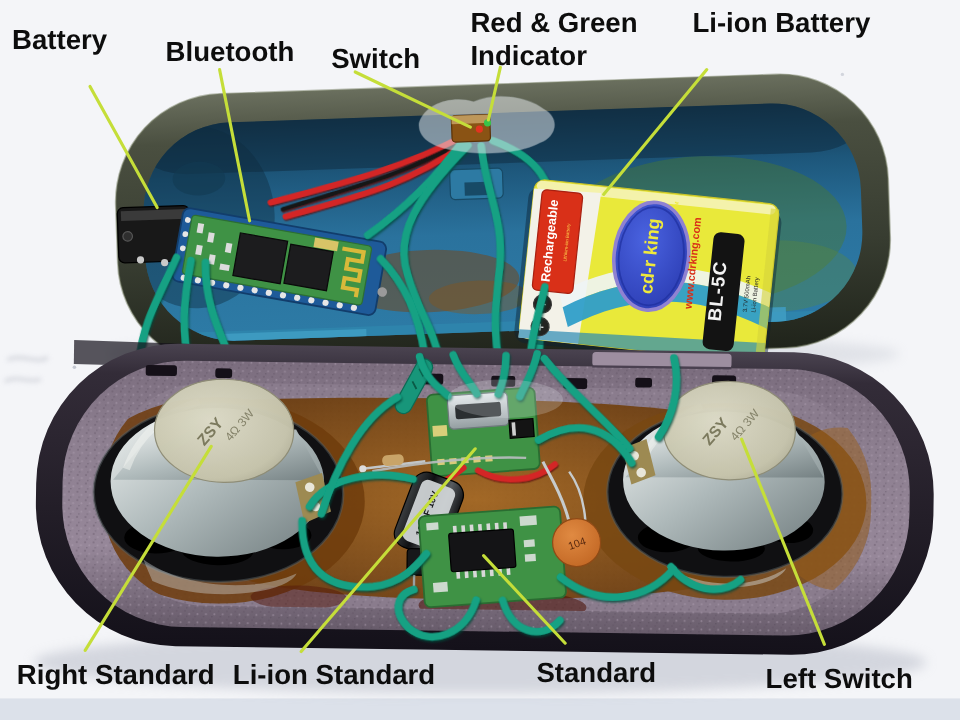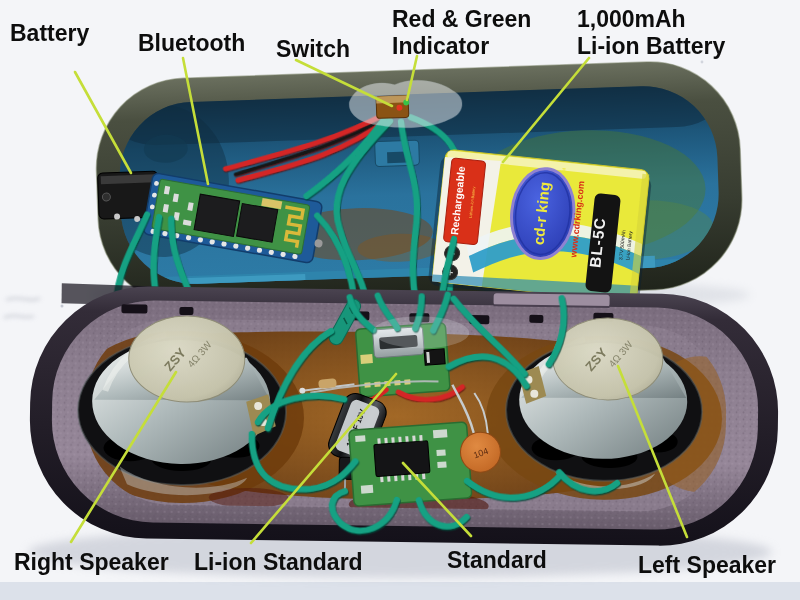--- a/index.html
+++ b/index.html
@@ -412,21 +412,20 @@
 <div class="label" style="left:10px;top:20px">
   <div>Battery</div>
 </div>
 <div class="label" style="left:138px;top:30px">Bluetooth</div>
 <div class="label" style="left:276px;top:36px">Switch</div>
 <div class="label" style="left:392px;top:6px">
   <div>Red &amp; Green</div>
   <div>Indicator</div>
 </div>
 <div class="label" style="left:577px;top:6px">
-  <div>1,000mAh</div>
   <div>Li-ion Battery</div>
 </div>
-<div class="label" style="left:14px;top:549px">Right Speaker</div>
+<div class="label" style="left:14px;top:549px">Right Standard</div>
 <div class="label" style="left:194px;top:549px">Li-ion Standard</div>
 <div class="label" style="left:447px;top:547px">Standard</div>
-<div class="label" style="left:638px;top:552px">Left Speaker</div>
+<div class="label" style="left:638px;top:552px">Left Switch</div>
 
 </div>
 
 </body></html>

